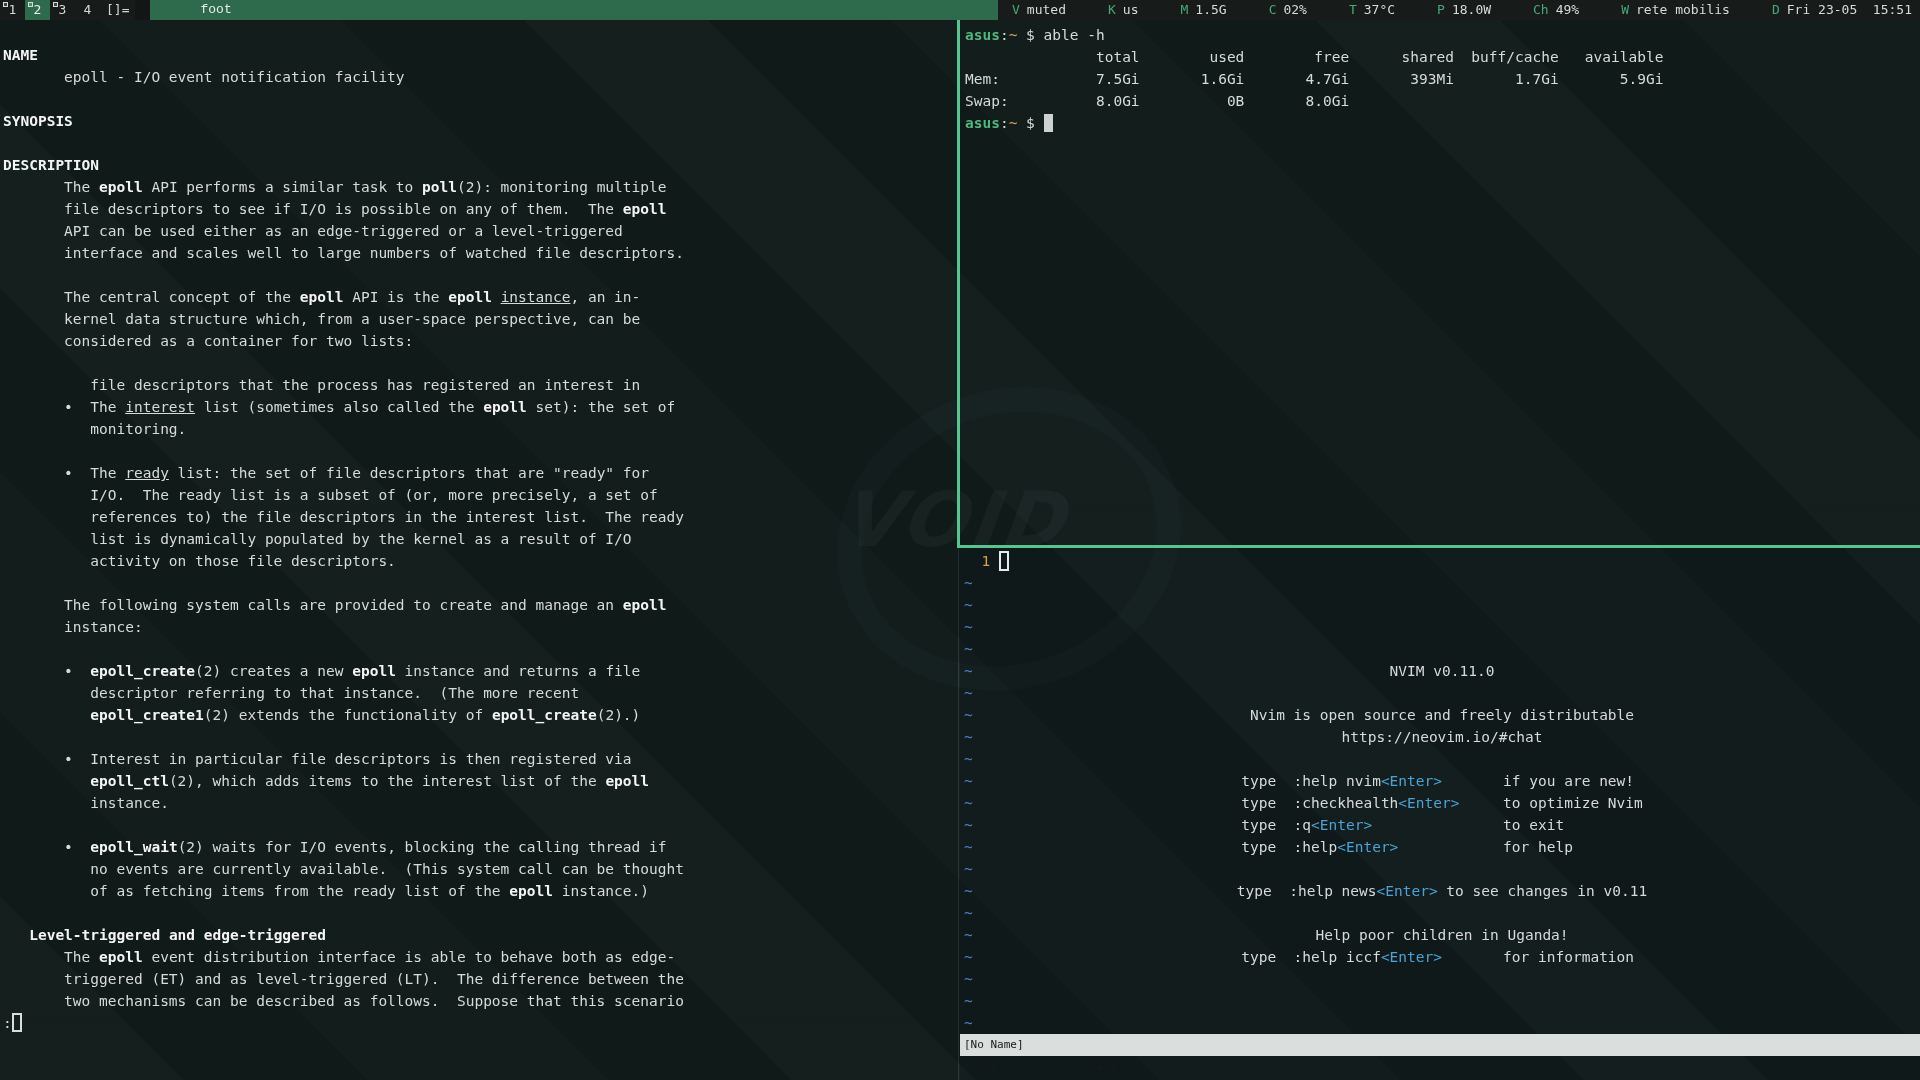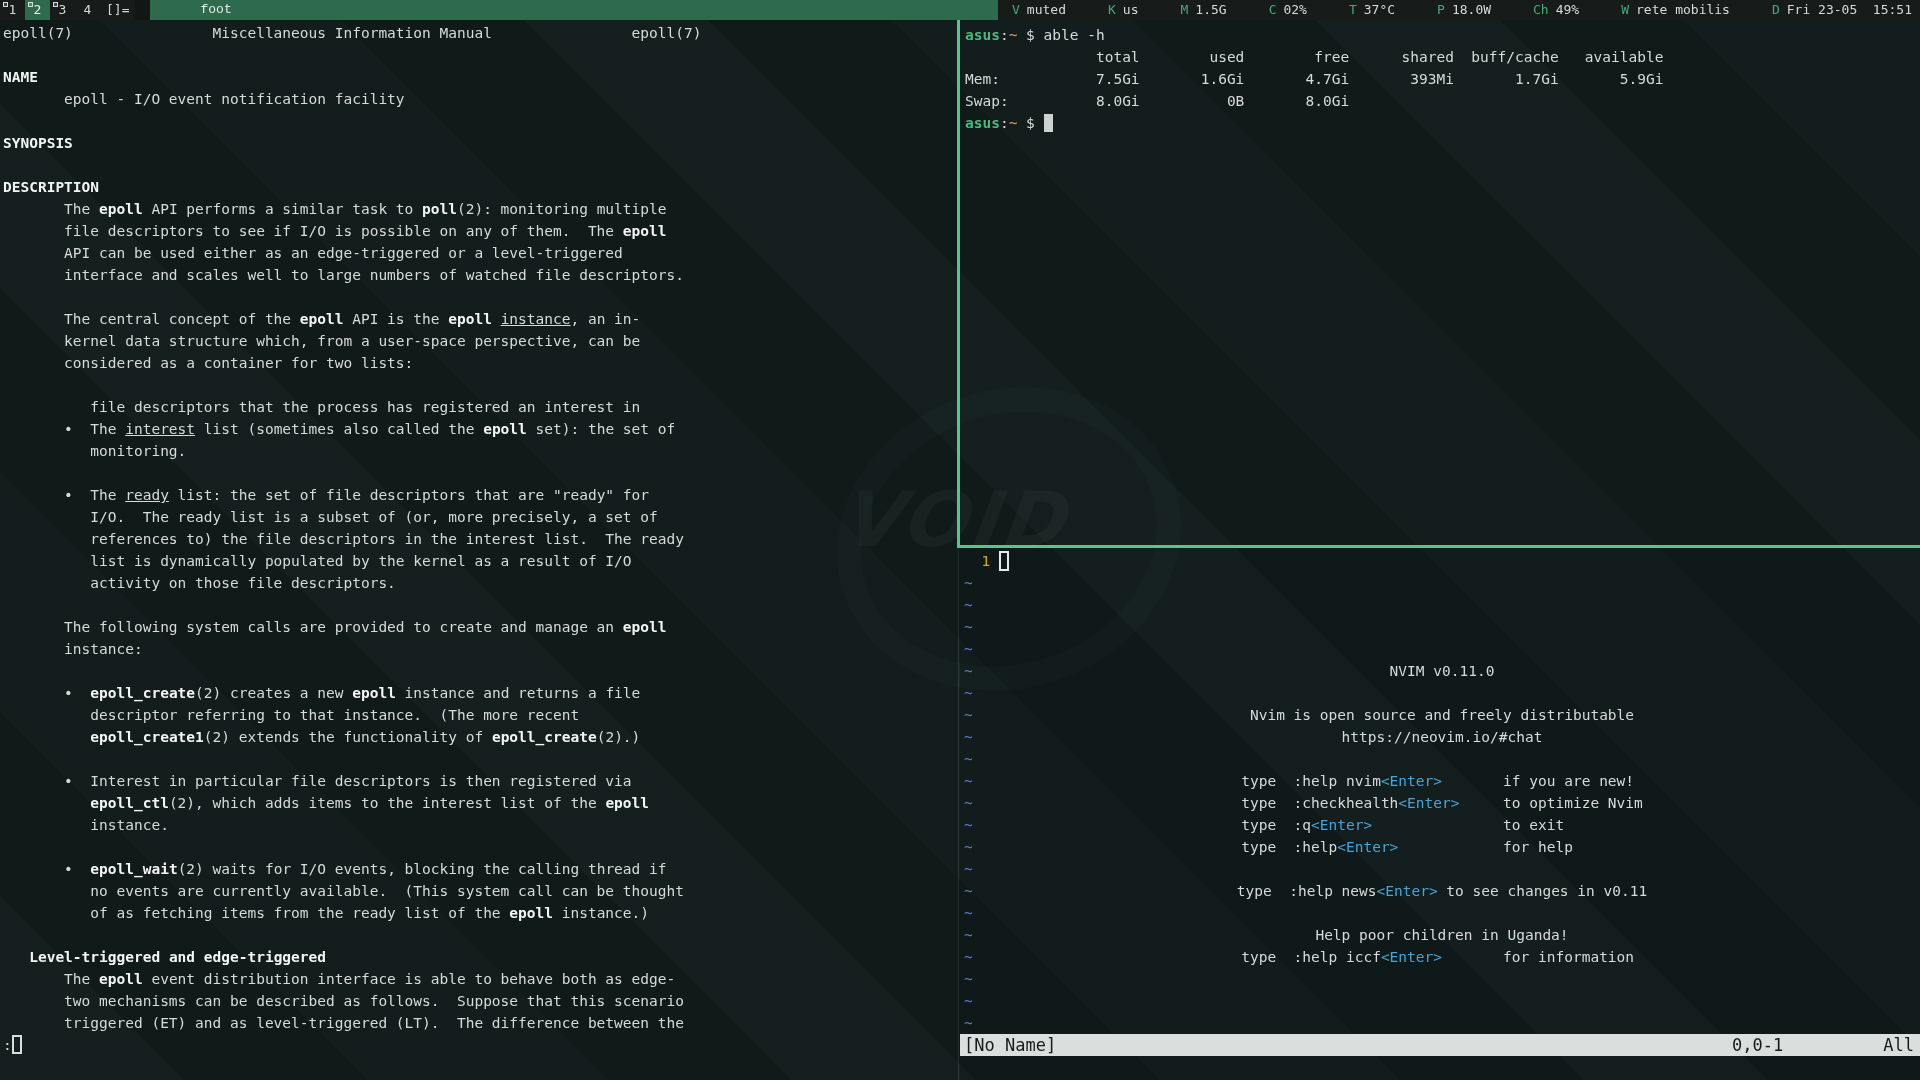--- a/index.html
+++ b/index.html
@@ -58,21 +58,21 @@
     background:rgba(15,26,28,0.58);box-sizing:border-box;padding:2px 0 0 0;
     display:flex;flex-direction:column;}
   #nvim-buffer{flex:0 0 auto;padding-left:4px;}
   .nrow{height:22px;line-height:22px;white-space:pre;position:relative;font-size:14.5px;color:#d6dad9;}
   .lnum{color:#d4a343;}
   .tilde{color:#4d7cc0;}
   .centerwrap{position:absolute;left:0;right:0;top:0;text-align:center;}
   .ncur{display:inline-block;width:10px;height:20px;border:2px solid #e6eceb;
     box-sizing:border-box;vertical-align:-5px;}
   #statusline{height:22px;line-height:22px;background:#dadedd;color:#171b1a;
-    font-size:17px;display:flex;justify-content:space-between;padding:0 6px 0 4px;white-space:pre;}
+    font-size:11px;display:flex;justify-content:space-between;padding:0 6px 0 4px;white-space:pre;flex-direction:column;}
   #statusline .right{display:flex;}
   #statusline .scroll{margin-left:100px;}
   #cmdline{height:22px;}
 </style>
 </head>
 <body>
 
 <div id="screen">
 
   <div id="wm">
@@ -98,21 +98,20 @@
         <span class="sitem"><span class="k">T</span><span class="v">37°C</span></span>
         <span class="sitem"><span class="k">P</span><span class="v">18.0W</span></span>
         <span class="sitem"><span class="k">Ch</span><span class="v">49%</span></span>
         <span class="sitem"><span class="k">W</span><span class="v">rete mobilis</span></span>
         <span class="sitem"><span class="k">D</span><span class="v">Fri 23-05  15:51</span></span>
       </div>
   </div>
 
   <div id="man-pane">
     <div>
-        <div class="term-line"><span>epoll(7)                Miscellaneous Information Manual                epoll(7)</span></div>
         <div class="term-line"></div>
         <div class="term-line"><span class="b">NAME</span></div>
         <div class="term-line"><span>       epoll - I/O event notification facility</span></div>
         <div class="term-line"></div>
         <div class="term-line"><span class="b">SYNOPSIS</span></div>
         <div class="term-line"></div>
         <div class="term-line"><span class="b">DESCRIPTION</span></div>
         <div class="term-line"><span>       The </span><span class="b">epoll</span><span> API performs a similar task to </span><span class="b">poll</span><span>(2): monitoring multiple</span></div>
         <div class="term-line"><span>       file descriptors to see if I/O is possible on any of them.  The </span><span class="b">epoll</span></div>
         <div class="term-line"><span>       API can be used either as an edge-triggered or a level-triggered</span></div>
@@ -142,22 +141,22 @@
         <div class="term-line"><span>       •  Interest in particular file descriptors is then registered via</span></div>
         <div class="term-line"><span>          </span><span class="b">epoll_ctl</span><span>(2), which adds items to the interest list of the </span><span class="b">epoll</span></div>
         <div class="term-line"><span>          instance.</span></div>
         <div class="term-line"></div>
         <div class="term-line"><span>       •  </span><span class="b">epoll_wait</span><span>(2) waits for I/O events, blocking the calling thread if</span></div>
         <div class="term-line"><span>          no events are currently available.  (This system call can be thought</span></div>
         <div class="term-line"><span>          of as fetching items from the ready list of the </span><span class="b">epoll</span><span> instance.)</span></div>
         <div class="term-line"></div>
         <div class="term-line"><span>   </span><span class="b">Level-triggered and edge-triggered</span></div>
         <div class="term-line"><span>       The </span><span class="b">epoll</span><span> event distribution interface is able to behave both as edge-</span></div>
+        <div class="term-line"><span>       triggered (ET) and as level-triggered (LT).  The difference between the</span></div>
         <div class="term-line"><span>       two mechanisms can be described as follows.  Suppose that this scenario</span></div>
-        <div class="term-line"><span>       triggered (ET) and as level-triggered (LT).  The difference between the</span></div>
       </div>
     <div class="term-line"><span>:</span><span class="curh"></span></div>
   </div>
 
   <div id="vborder"></div>
   <div id="hborder"></div>
   <div id="vdivider-low"></div>
 
   <div id="term-pane">
     <div class="term-line"><span class="host">asus</span><span>:</span><span class="path">~</span><span> $ </span><span>able -h</span></div>

